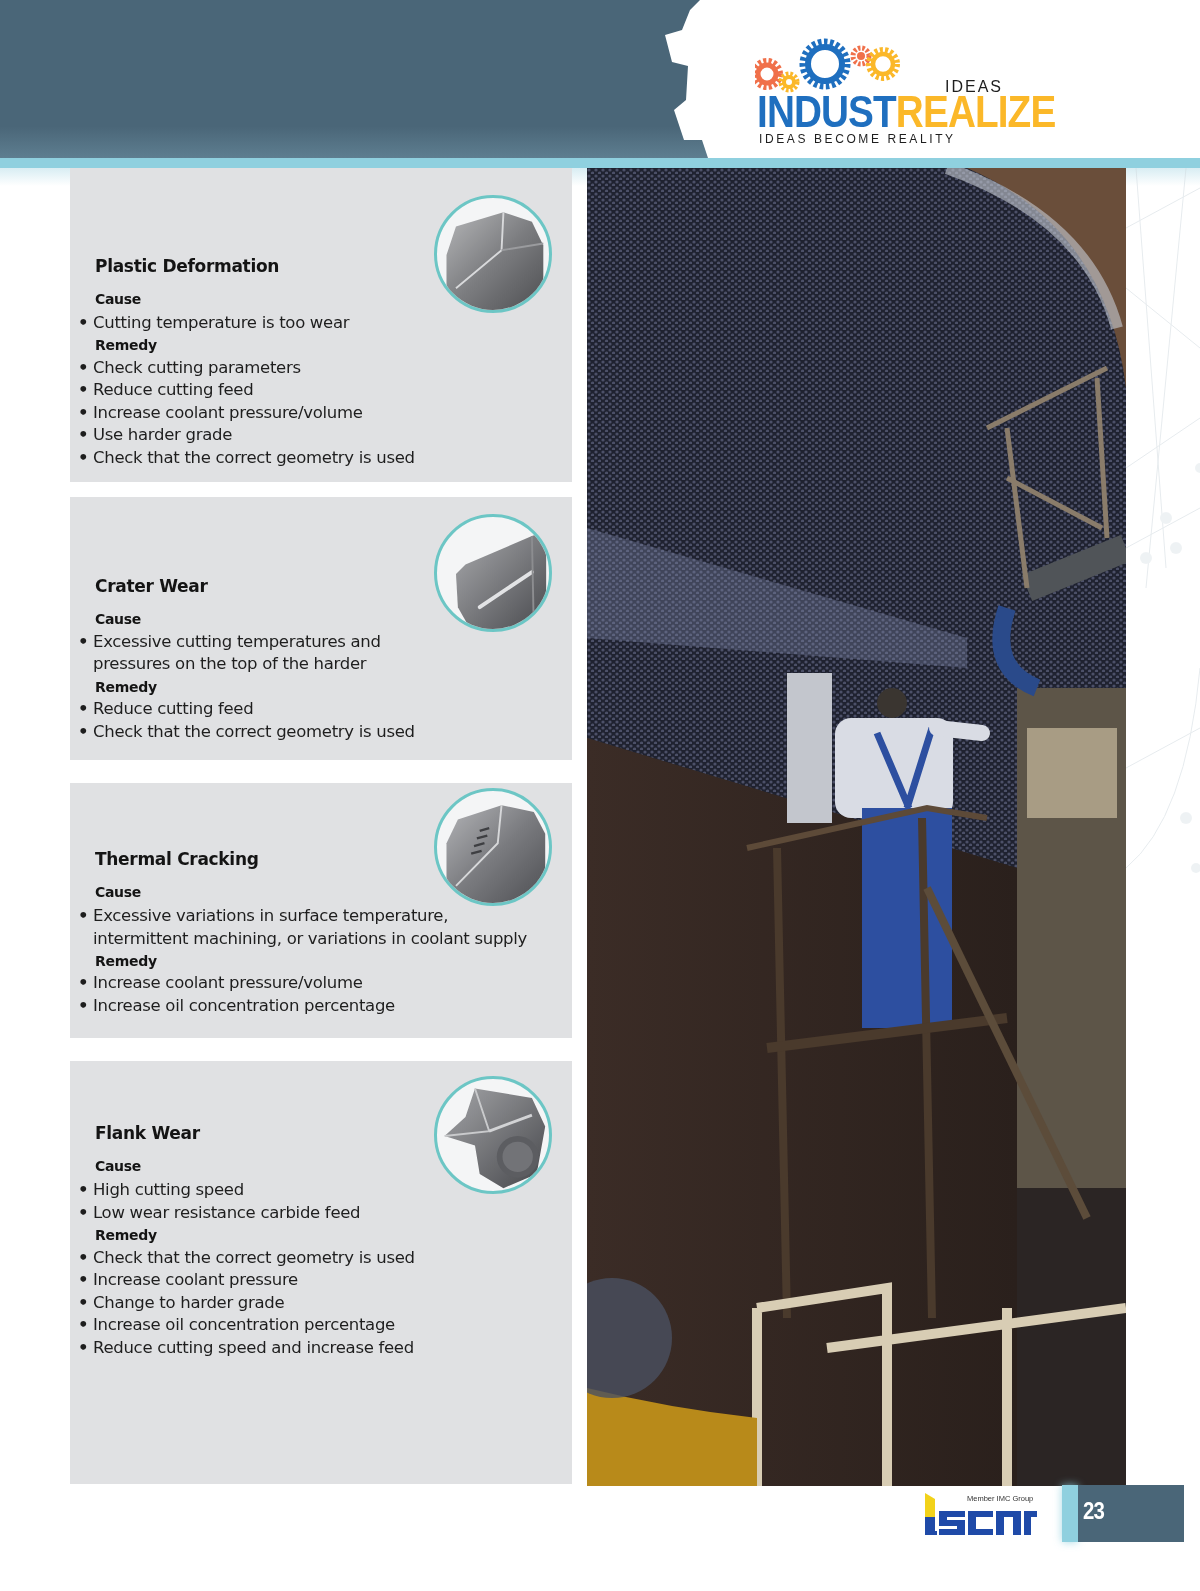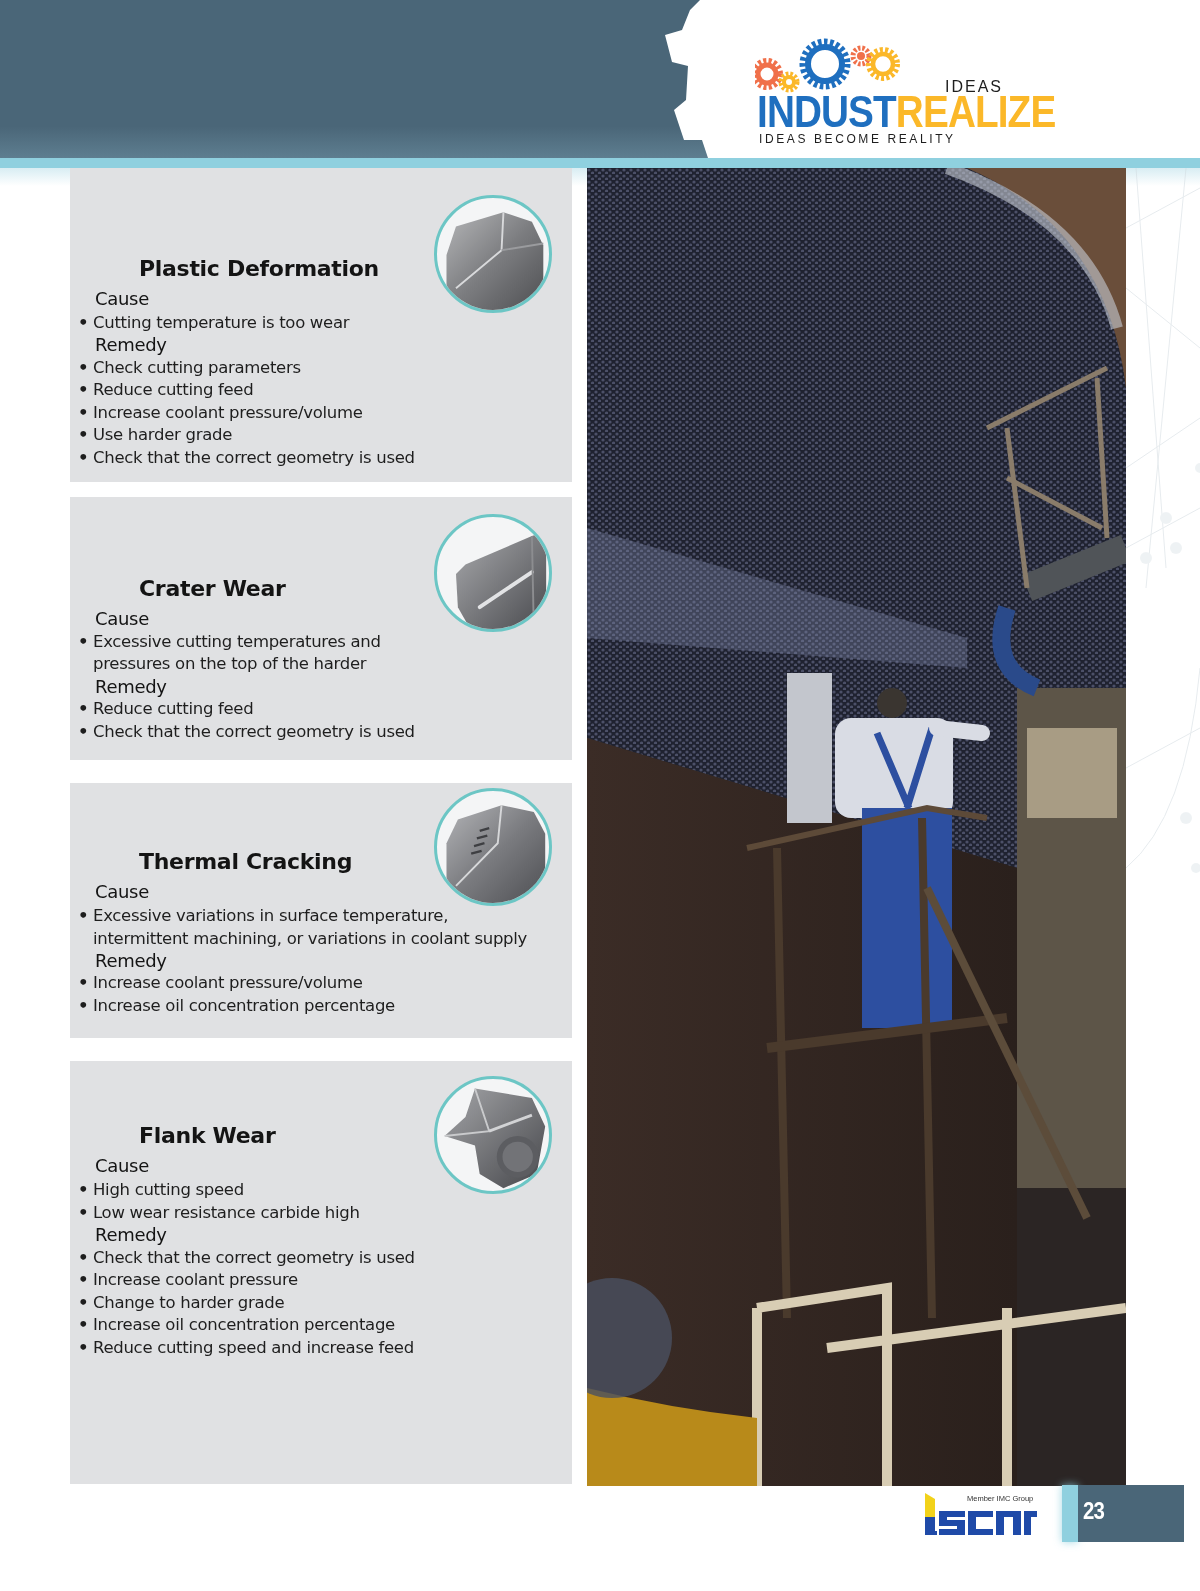--- a/index.html
+++ b/index.html
@@ -54,30 +54,29 @@
   }
   .card-thumb {
     position: absolute; left: 364px; width: 118px; height: 118px;
     border-radius: 50%; border: 3px solid #6cc6c5;
     background: #f4f5f6; overflow: hidden;
   }
   .card-thumb svg { width: 100%; height: 100%; display: block; }
   .card-title {
     position: absolute; left: 25px;
     font-family: "DejaVu Sans", sans-serif; font-weight: bold;
-    font-size: 22px; color: #141414; letter-spacing: -0.3px;
+    font-size: 17px; color: #141414; letter-spacing: -0.3px;
     white-space: nowrap;
-    margin-left: 44px;
   }
   .line {
     position: absolute; left: 0; white-space: nowrap;
     font-family: "DejaVu Sans", sans-serif; font-size: 16.5px;
     line-height: 22px; color: #1e1e1e; letter-spacing: -0.3px;
   }
-  .line.heading { left: 25px; font-weight: normal; font-size: 18px; color: #141414; }
+  .line.heading { left: 25px; font-weight: bold; font-size: 14px; color: #141414; }
   .line.bullet { left: 8px; }
   .line.bullet .dot { display: inline-block; width: 15px; font-weight: bold; }
   .line.cont { left: 23px; }
 
   
   .photo {
     position: absolute; left: 587px; top: 168px; width: 539px; height: 1318px;
     overflow: hidden; background: #2a2a30;
   }
   .photo svg { width: 100%; height: 100%; display: block; }
@@ -237,21 +236,21 @@
       <path d="M8 60 L30 40 L40 10 L100 20 L114 50 L105 100 L70 115 L45 100 L40 70 Z" fill="url(#g4)"></path>
       <path d="M40 10 L55 55 L8 60" stroke="#c9cacc" stroke-width="2" fill="none"></path>
       <path d="M55 55 L100 38" stroke="#d2d3d5" stroke-width="3"></path>
       <circle cx="85" cy="82" r="22" fill="#5c5d61"></circle>
       <circle cx="85" cy="82" r="16" fill="#727377"></circle>
     </svg>
   </div>
   <div class="card-title" style="top:62px;">Flank Wear</div>
   <div class="line heading" style="top:94px;">Cause</div>
   <div class="line bullet" style="top:118px;"><span class="dot">•</span><span>High cutting speed</span></div>
-  <div class="line bullet" style="top:141px;"><span class="dot">•</span><span>Low wear resistance carbide high</span></div>
+  <div class="line bullet" style="top:141px;"><span class="dot">•</span><span>Low wear resistance carbide feed</span></div>
   <div class="line heading" style="top:163px;">Remedy</div>
   <div class="line bullet" style="top:186px;"><span class="dot">•</span><span>Check that the correct geometry is used</span></div>
   <div class="line bullet" style="top:208px;"><span class="dot">•</span><span>Increase coolant pressure</span></div>
   <div class="line bullet" style="top:231px;"><span class="dot">•</span><span>Change to harder grade</span></div>
   <div class="line bullet" style="top:253px;"><span class="dot">•</span><span>Increase oil concentration percentage</span></div>
   <div class="line bullet" style="top:276px;"><span class="dot">•</span><span>Reduce cutting speed and increase feed</span></div>
 </div>
 
 <div class="photo">
   <svg viewBox="0 0 539 1318" preserveAspectRatio="none">

